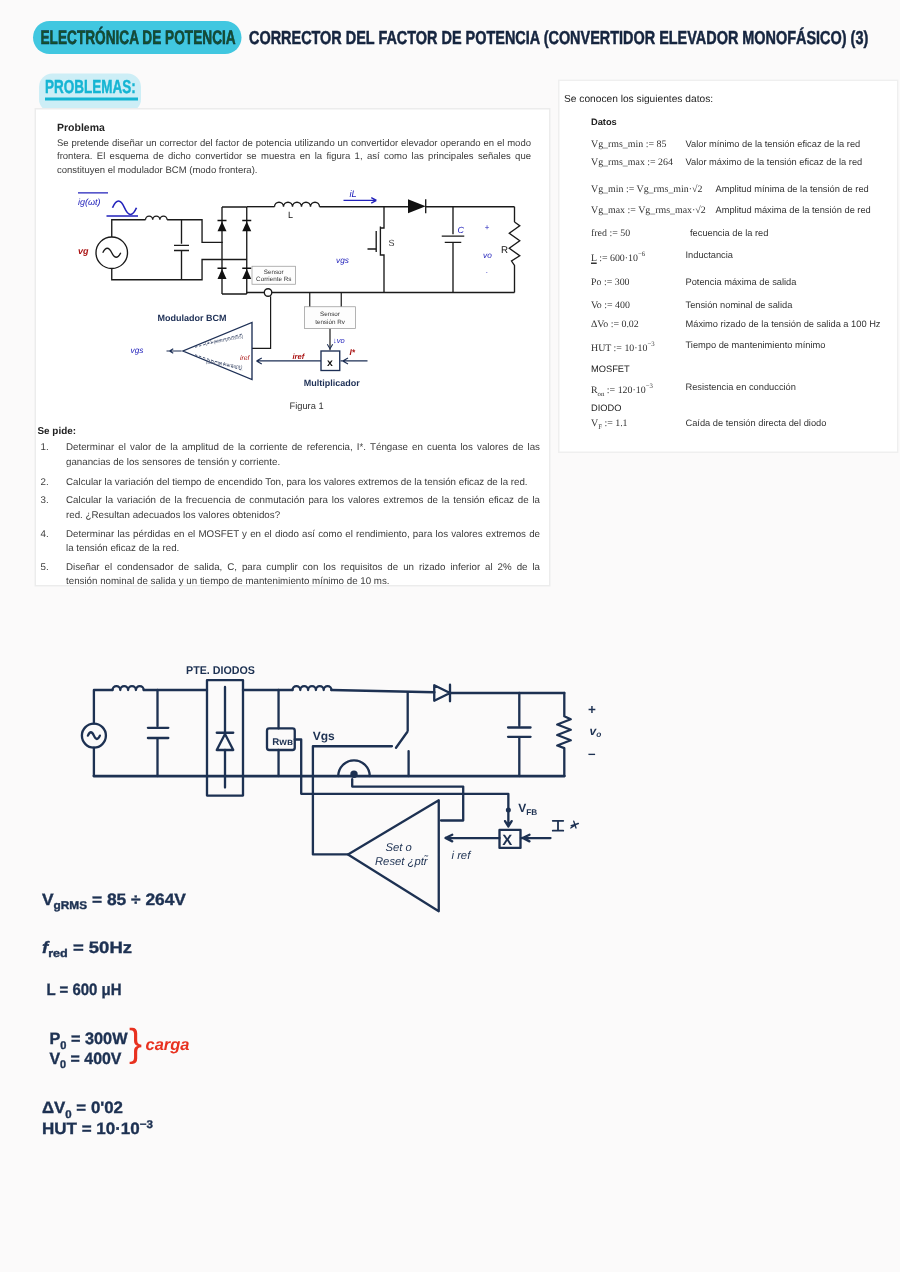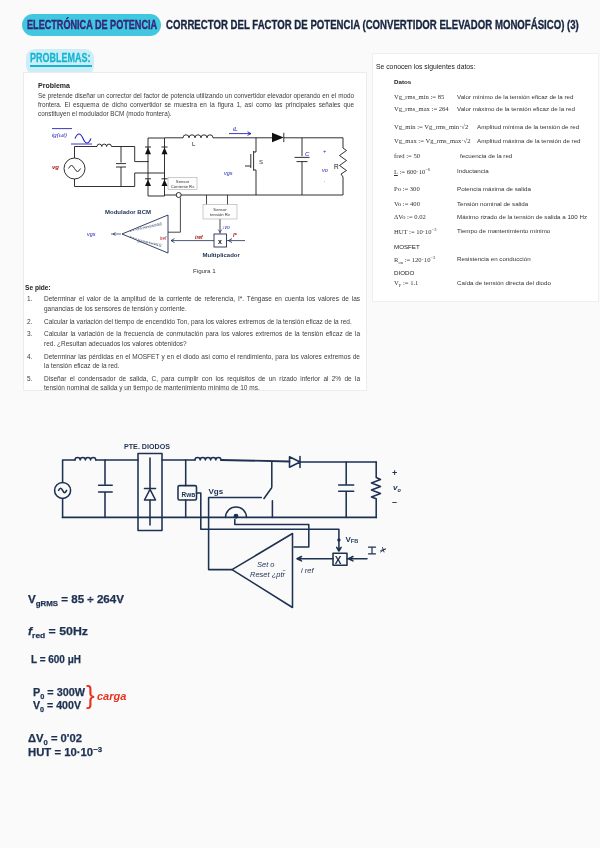--- a/index.html
+++ b/index.html
@@ -1,19 +1,19 @@
 <!DOCTYPE html>
 <html><head>
 <meta charset="utf-8">
 <style>
   html,body{margin:0;padding:0}
   body{width:600px;height:848px;background:#fbfafa;font-family:"Liberation Sans",sans-serif;position:relative;overflow:hidden}
   .abs{position:absolute}
   .pill1{left:22px;top:14px;width:139px;height:22px;background:#41c7e0;border-radius:11px;
-         color:#4c1d95;font-weight:bold;font-size:13px;line-height:22px;white-space:nowrap}
+         color:#14532d;font-weight:bold;font-size:13px;line-height:22px;white-space:nowrap}
   .pill1 span{display:inline-block;transform:scaleX(.70);transform-origin:0 50%;margin-left:5px;-webkit-text-stroke:0.35px #0e2440}
   .title1{left:166px;top:13px;width:540px;height:24px;color:#16253f;font-weight:bold;font-size:12.5px;line-height:24px;
           white-space:nowrap;transform:scaleX(.77);transform-origin:0 50%;-webkit-text-stroke:0.35px #16253f}
   .pill2{left:26px;top:49px;width:68px;height:26px;background:#cdeef6;border-radius:9px;
          color:#15b5d3;font-weight:bold;font-size:12.5px;line-height:18px;white-space:nowrap}
   .pill2 span{display:inline-block;transform:scaleX(.72);transform-origin:0 50%;margin-left:4px;-webkit-text-stroke:0.3px #15b5d3}
   .pill2u{left:30px;top:65px;width:62px;height:1.8px;background:#14b4d2}
   .leftbox{left:23px;top:72px;width:344px;height:319px;background:#ffffff;border:1px solid #ececec;box-sizing:border-box}
   .rightbox{left:372px;top:53px;width:227px;height:249px;background:#ffffff;border:1px solid #efefef;box-sizing:border-box}
   .lb-h{position:absolute;left:14px;top:9px;font-size:7px;font-weight:bold;color:#222}

